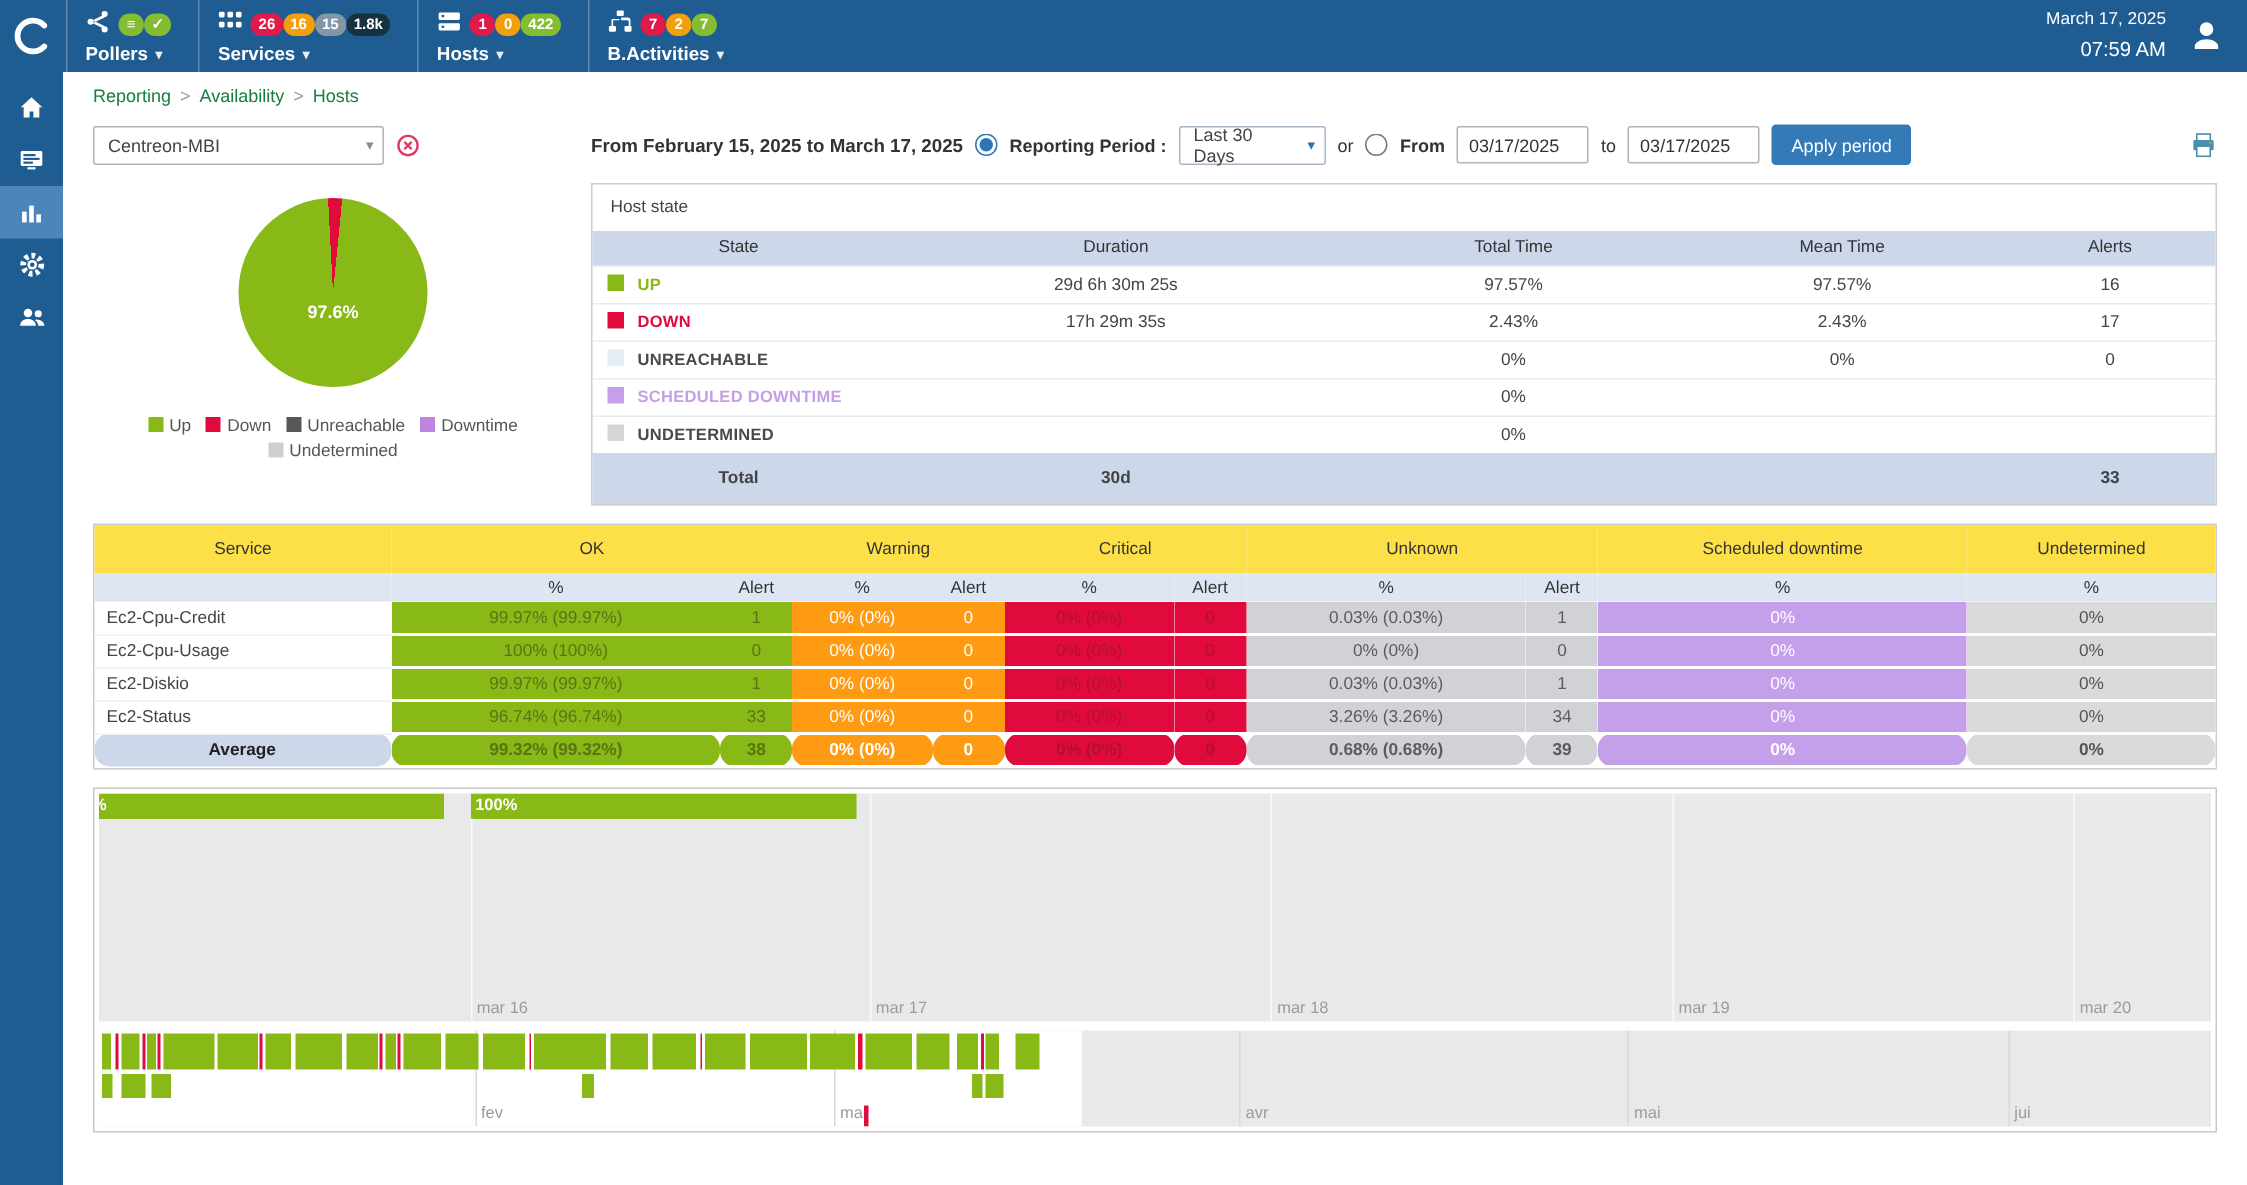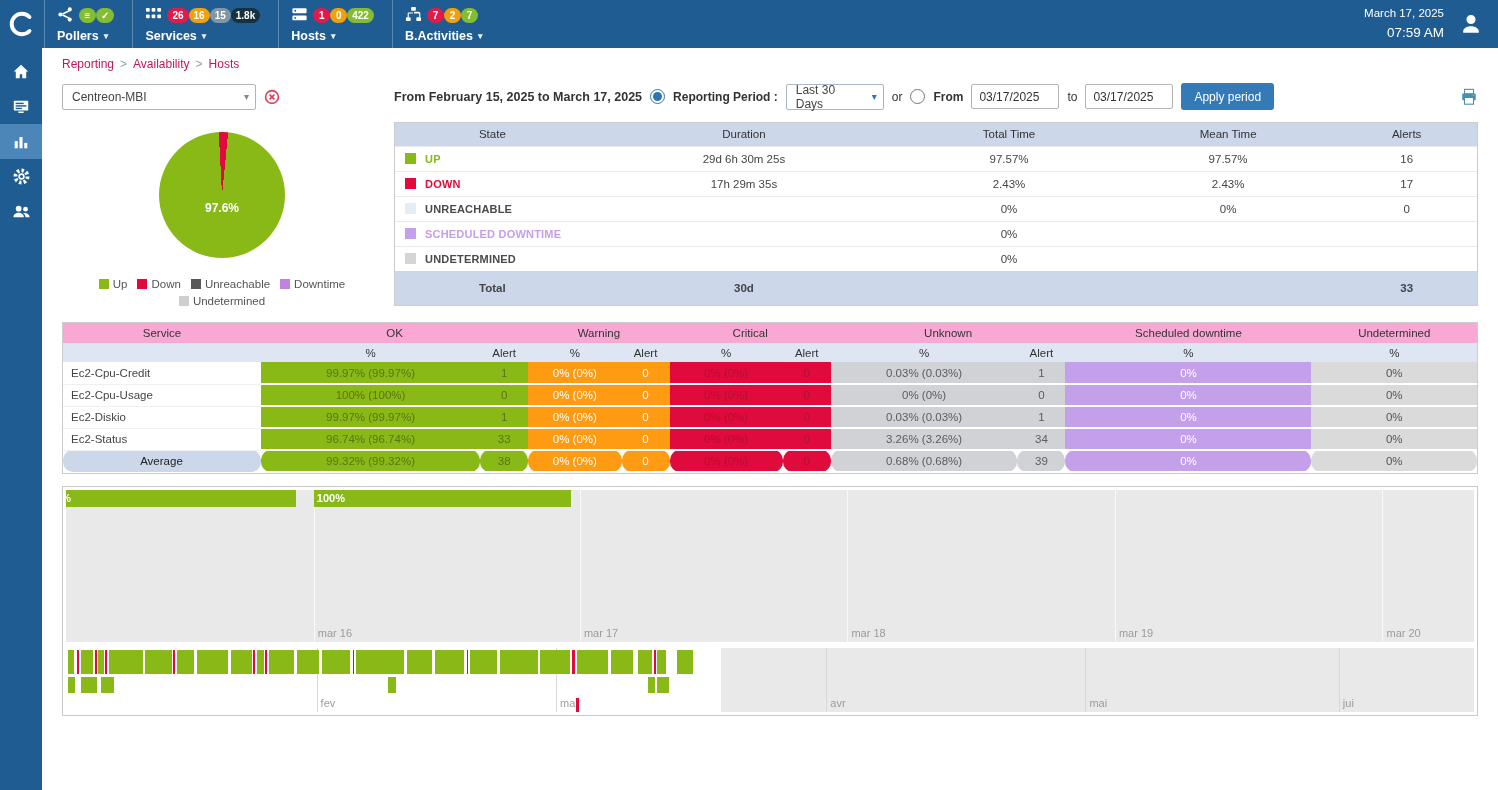--- a/index.html
+++ b/index.html
@@ -25,21 +25,21 @@
   .clock .time { font-size:13.5px; }
   .user-btn { cursor:pointer; display:flex; align-items:center; }
   
   .shell { display:flex; min-height:742px; }
   .sidebar { width:42px; background:#1e5c92; display:flex; flex-direction:column; padding-top:6px; }
   .side-item { height:35px; display:flex; align-items:center; justify-content:center; cursor:pointer; }
   .side-item.active { background:#4c86b9; }
   .content { flex:1; min-width:0; }
   
   .breadcrumb { padding:9px 20px 4px; color:#64808f; font-size:12px; }
-  .breadcrumb a { color:#be185d; text-decoration:none; cursor:pointer; }
+  .breadcrumb a { color:#15803d; text-decoration:none; cursor:pointer; }
   .breadcrumb .sep { margin:0 6px; color:#8aa0ac; }
   
   .controls { display:flex; align-items:center; padding:8px 20px 10px; gap:8px; }
   .fake-select { position:relative; height:26px; background:#fff; border:1px solid #b3b3b3; border-radius:2px;
                  display:flex; align-items:center; padding:0 24px 0 9px; cursor:pointer; color:#444; }
   .host-select { width:194px; }
   .fake-select .arrow { position:absolute; right:6px; color:#888; font-size:10px; }
   .period-select { width:98px; border-color:#a9b6c6; }
   .period-select .arrow { color:#2e74b5; }
   .spacer { width:98px; }
@@ -66,31 +66,31 @@
   .hs-table td { height:25px; font-size:11.5px; text-align:center; border-top:1px solid #e7ebf1; color:#444; }
   .hs-table .state-cell { text-align:left; padding-left:10px; }
   .sq { display:inline-block; width:11px; height:11px; margin-right:9px; vertical-align:-1px; }
   .state-label { font-weight:bold; font-size:11px; letter-spacing:.2px; }
   .hs-table tfoot td { background:#ccd7ea; font-weight:bold; height:34px; border-top:1px solid #cdd6e8; }
   
   .bd-box { margin:12px 20px 0; border:1px solid #ccc; background:#fff; }
   .bd-title { font-weight:bold; padding:9px 10px 10px; font-size:12px; color:#222; }
   .bd-table { table-layout:fixed; }
   .bd-table th { font-weight:normal; font-size:11.5px; color:#333; }
-  .bd-table .gh th { background:#f9a8d4; height:20px; }
+  .bd-table .gh th { background:#fde047; height:32px; }
   .bd-table .sh th { background:#dfe6f3; height:19px; }
   .bd-table td { height:22px; font-size:11.5px; text-align:center; overflow:hidden; white-space:nowrap; }
   .svc { text-align:left !important; padding-left:8px; color:#444; border-bottom:1px solid #edf0f4; background:#fff; }
   .ok    { background:#88b917; color:#5a7414; border-bottom:2px solid #fff; }
   .warn  { background:#ff9a13; color:#fff;    border-bottom:2px solid #fff; }
   .crit  { background:#e00b3c; color:#b01031; border-bottom:2px solid #fff; }
   .unk   { background:#d0d2d6; color:#5a5c60; border-bottom:2px solid #fff; }
   .sched { background:#c5a0ea; color:#fff;    border-bottom:2px solid #fff; }
   .und   { background:#dadada; color:#555;    border-bottom:2px solid #fff; }
-  tr.avg td { font-weight:normal;border-radius:10px; }
+  tr.avg td { font-weight:bold;border-radius:10px; }
   tr.avg .svc { background:#ccd7ea; text-align:center !important; padding-left:0; color:#222; border-bottom:none; }
   
   .tl-box { margin:12px 20px 8px; border:1px solid #c9c9c9; padding:3px; background:#fff; }
   .plot { position:relative; overflow:hidden; }
   .plot.main { height:152px; background:#e9e9e9; }
   .plot.mini { height:64px; background:#e9e9e9; margin-top:6px; }
   .gridline { position:absolute; top:0; bottom:0; width:1px; }
   .plot.main .gridline { background:#f9f9f9; }
   .plot.mini .gridline { background:#d9d9d9; }
   .axis-label { position:absolute; bottom:3px; color:#9b9b9b; font-size:11px; transform:translateX(4px); }
@@ -281,20 +281,21 @@
     <div class="main-row">
 
       <div class="pie-panel">
         <div class="pie" id="pie" style="background: conic-gradient(from -3deg, rgb(224, 11, 60) 0deg, rgb(224, 11, 60) 8.64deg, rgb(136, 185, 23) 8.64deg, rgb(136, 185, 23) 360deg);">
           <span class="pie-label">97.6%</span>
         </div>
         <div class="legend" id="pie-legend"><span class="item"><span class="lsq" style="background: rgb(136, 185, 23);"></span>Up</span><span class="item"><span class="lsq" style="background: rgb(224, 11, 60);"></span>Down</span><span class="item"><span class="lsq" style="background: rgb(87, 87, 87);"></span>Unreachable</span><span class="item"><span class="lsq" style="background: rgb(192, 131, 222);"></span>Downtime</span><span class="item"><span class="lsq" style="background: rgb(207, 207, 207);"></span>Undetermined</span></div>
       </div>
 
       <section class="host-box">
+        <div class="box-title">Host state</div>
         <table class="hs-table">
           <colgroup>
               <col style="width:18%">
               <col style="width:28.5%">
               <col style="width:20.5%">
               <col style="width:20%">
               <col style="width:13%">
             </colgroup>
           <thead>
             <tr>

